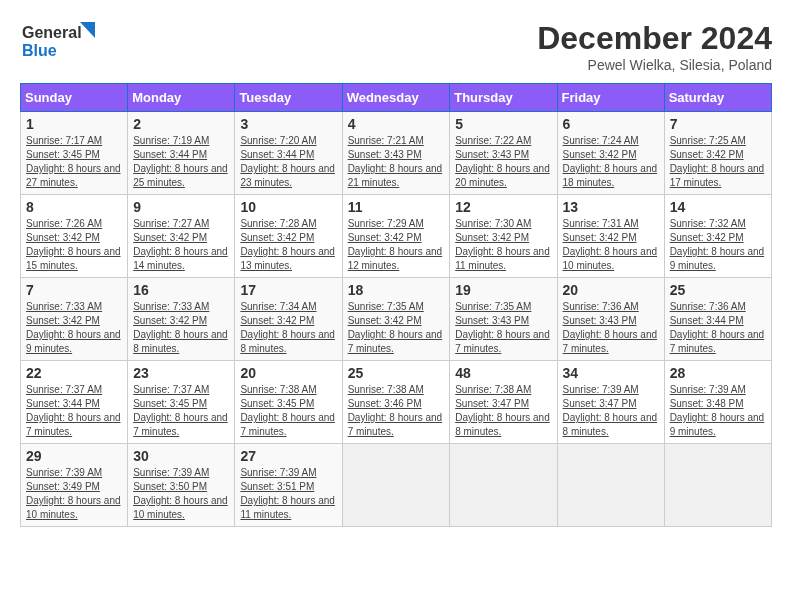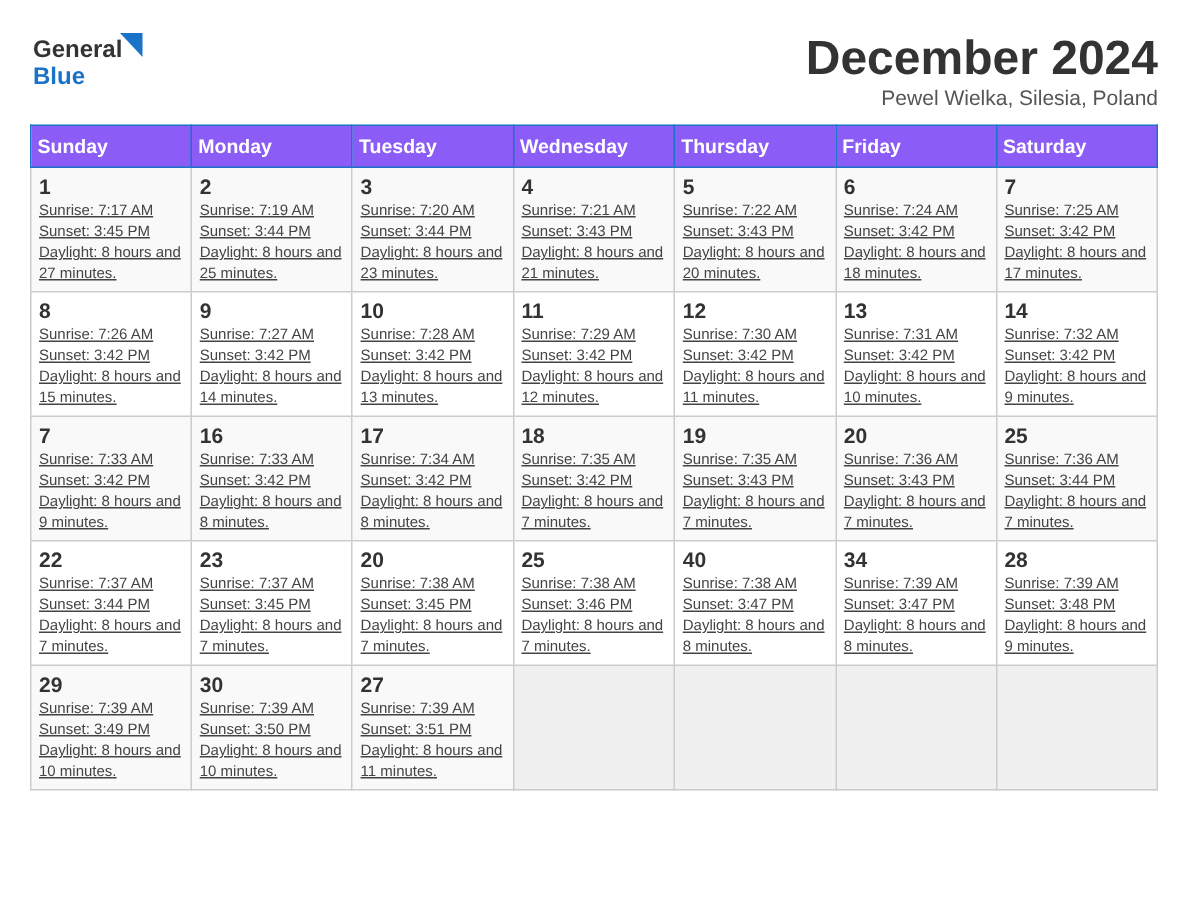--- a/index.html
+++ b/index.html
@@ -211,21 +211,21 @@
         </td>
         <td>
           <span class="day-num">20</span>
           <div class="day-info">Sunrise: 7:38 AM<br>Sunset: 3:45 PM<br>Daylight: 8 hours and 7 minutes.</div>
         </td>
         <td>
           <span class="day-num">25</span>
           <div class="day-info">Sunrise: 7:38 AM<br>Sunset: 3:46 PM<br>Daylight: 8 hours and 7 minutes.</div>
         </td>
         <td>
-          <span class="day-num">40</span>
+          <span class="day-num">48</span>
           <div class="day-info">Sunrise: 7:38 AM<br>Sunset: 3:47 PM<br>Daylight: 8 hours and 8 minutes.</div>
         </td>
         <td>
           <span class="day-num">34</span>
           <div class="day-info">Sunrise: 7:39 AM<br>Sunset: 3:47 PM<br>Daylight: 8 hours and 8 minutes.</div>
         </td>
         <td>
           <span class="day-num">28</span>
           <div class="day-info">Sunrise: 7:39 AM<br>Sunset: 3:48 PM<br>Daylight: 8 hours and 9 minutes.</div>
         </td>

